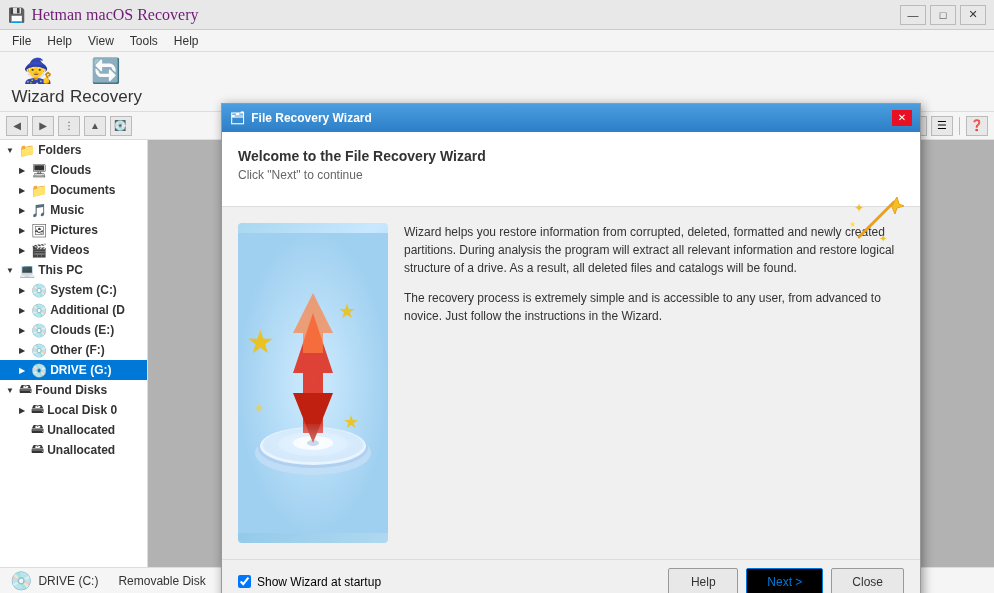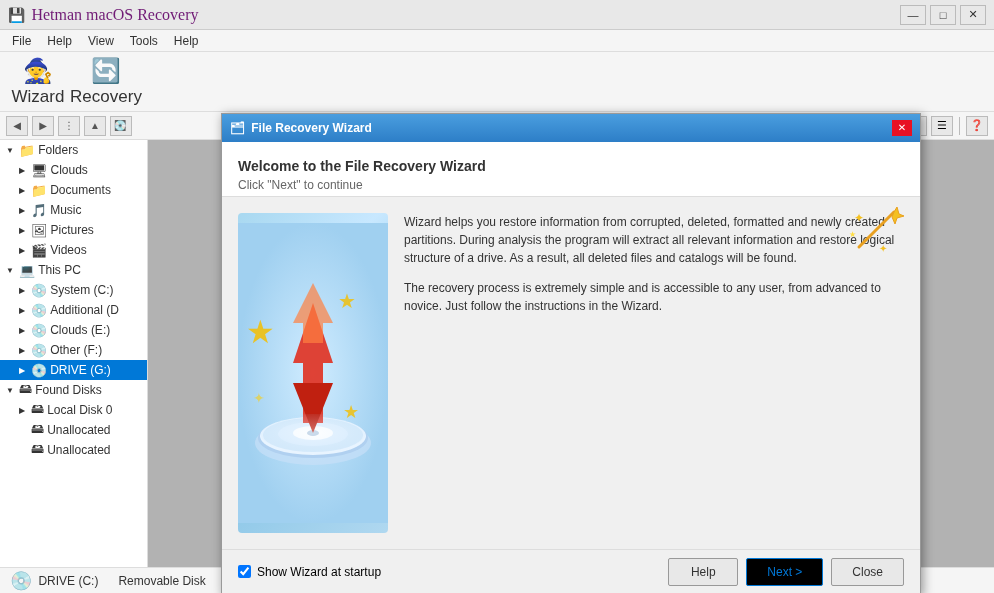--- a/index.html
+++ b/index.html
@@ -133,21 +133,21 @@
       justify-content: center;
       font-size: 8px;
       cursor: pointer;
       flex-shrink: 0;
     }
     .tree-icon {
       margin: 0 3px;
       font-size: 13px;
       flex-shrink: 0;
     }
-    .tree-label { overflow: hidden; text-overflow: ellipsis; }
+    .tree-label { overflow: hidden; text-overflow: ellipsis; font-weight: bold; }
     .indent-1 { padding-left: 16px; }
 
     
     .content-area {
       flex: 1;
       background: #fff;
       position: relative;
     }
 
     
@@ -204,21 +204,21 @@
     .dialog-close-btn {
       width: 20px; height: 16px;
       background: #e81123;
       border: none;
       color: white;
       cursor: pointer;
       font-size: 10px;
       display: flex; align-items: center; justify-content: center;
     }
     .dialog-header {
-      padding: 16px 16px 4px 16px;
+      padding: 16px 16px 24px 16px;
       background: white;
       border-bottom: 1px solid #ddd;
     }
     .dialog-header h2 {
       font-size: 14px;
       font-weight: bold;
       color: #333;
       margin-bottom: 4px;
     }
     .dialog-header p {

